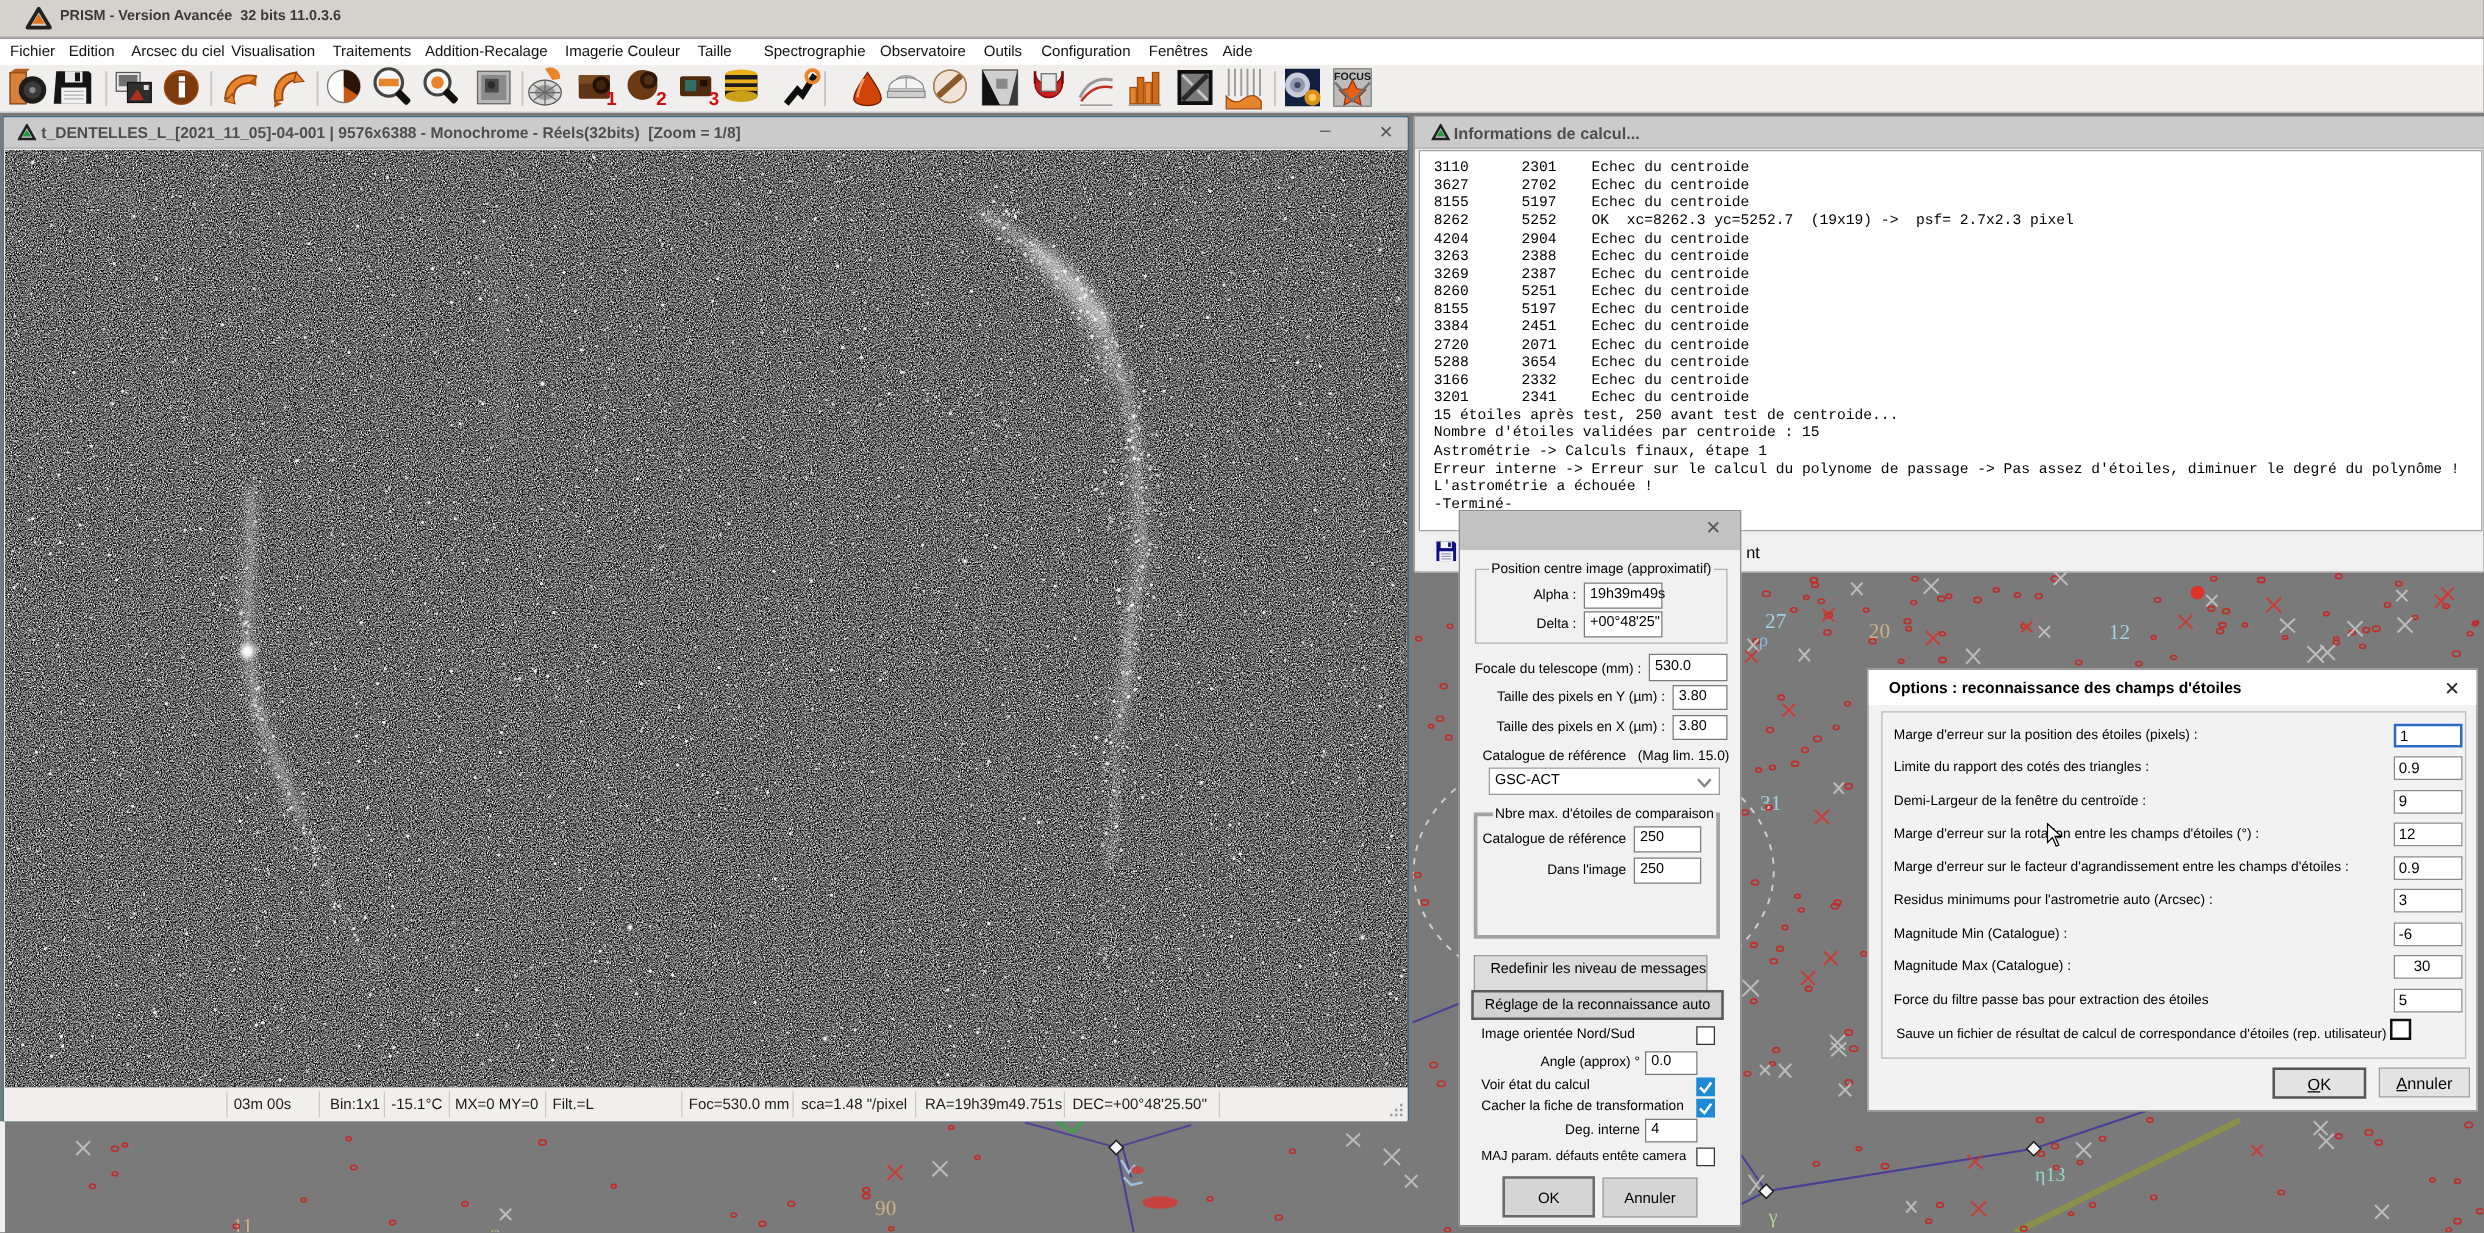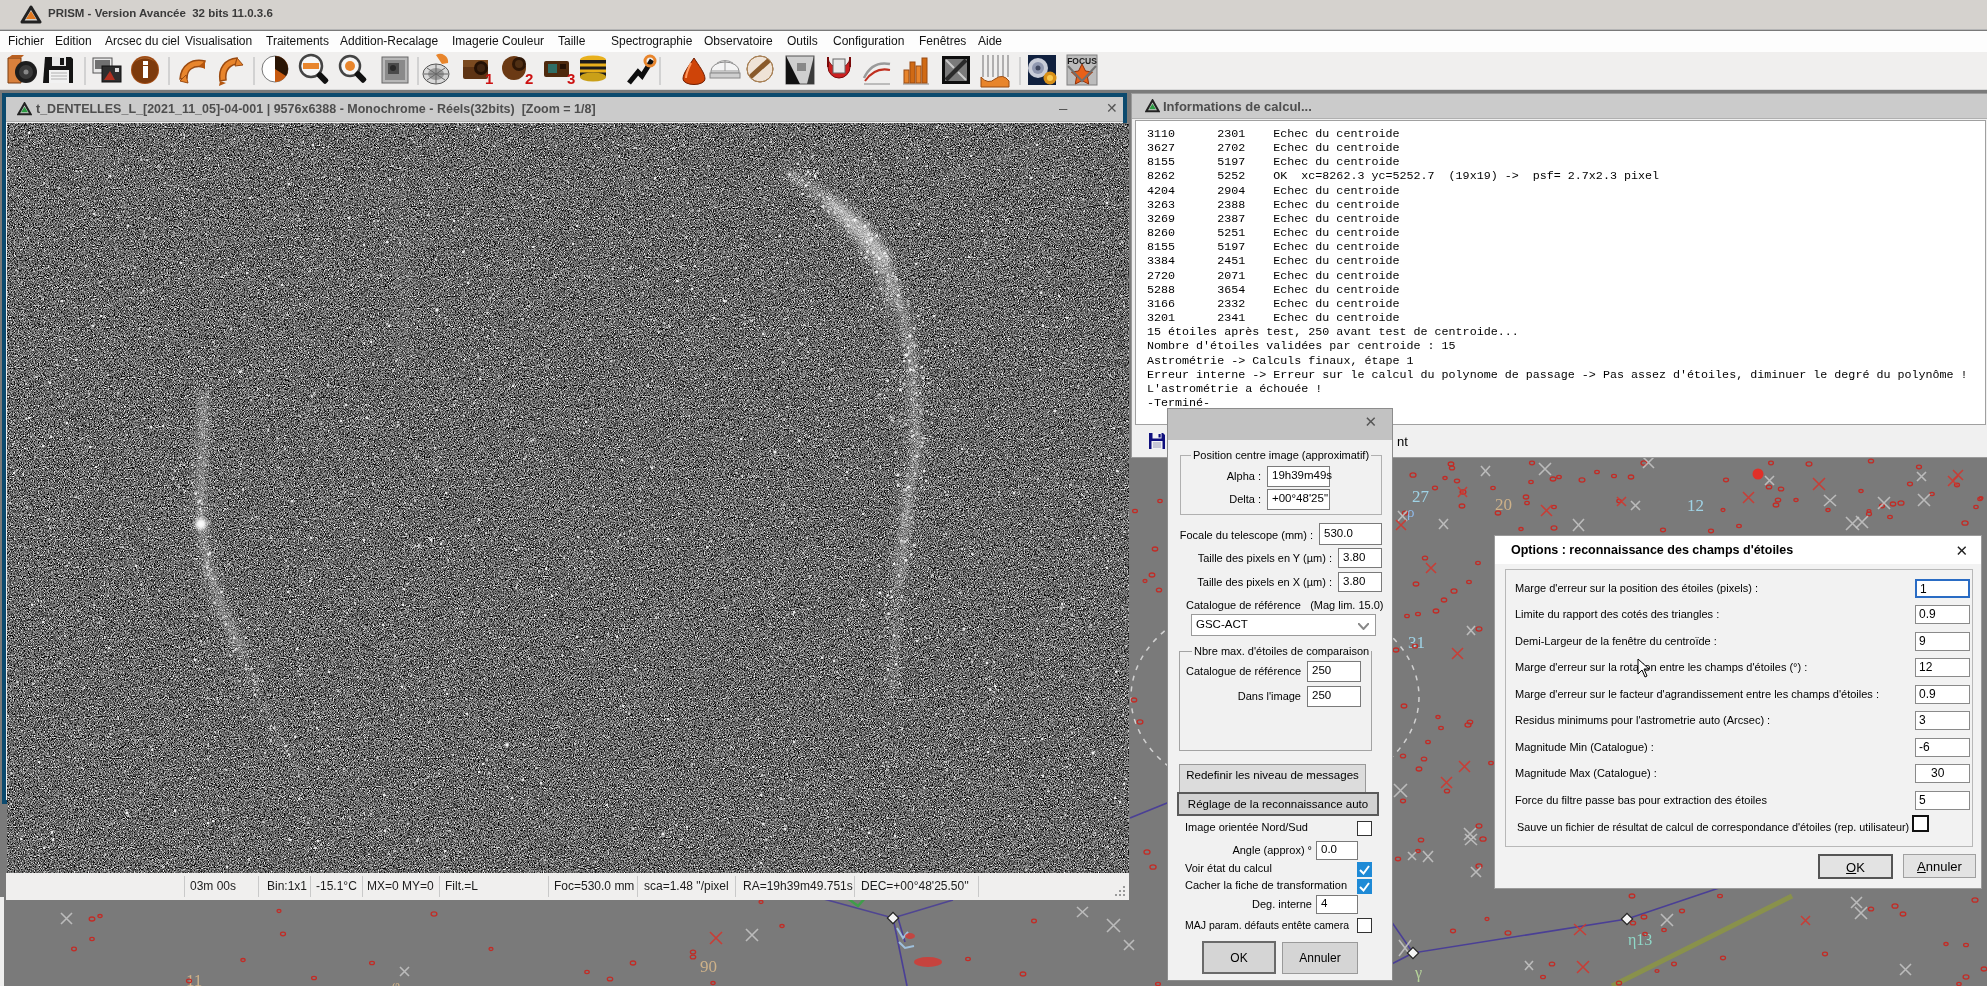--- a/index.html
+++ b/index.html
@@ -420,21 +420,21 @@
       <path d="M1426 473 L1436 483 M1426 483 L1436 473" stroke="#d03830" stroke-width="1.6" opacity="0.9"></path>
       <path d="M1452 558 L1463 569 M1452 569 L1463 558" stroke="#d03830" stroke-width="1.6" opacity="0.9"></path>
       <path d="M1577 871 L1589 883 M1577 883 L1589 871" stroke="#d03830" stroke-width="1.6" opacity="0.9"></path>
       <path d="M1801 826 L1810 835 M1801 835 L1810 826" stroke="#d03830" stroke-width="1.6" opacity="0.9"></path>
       <path d="M1574 834 L1586 845 M1574 845 L1586 834" stroke="#d03830" stroke-width="1.6" opacity="0.9"></path>
 </svg>
   </div>
 
 <div style="position:absolute;left:0;top:897px;width:4px;height:89px;background:#efefee"></div>
 
-<div style="position:absolute;left:2px;top:93px;width:1125px;height:711px;background:#f0f0f0;border:4px solid #0c4a6e">
+<div style="position:absolute;left:2px;top:93px;width:1125px;height:804px;background:#f0f0f0;border:1px solid #0c4a6e">
   <div class="tb" style="left:0;top:0;width:100%;height:25px;border-bottom:1px solid #b0b0b0">
     <svg width="15" height="15" style="position:absolute;left:11px;top:5px" viewBox="0 0 22 22">
         <path d="M11 2 L20 18 L2 18 Z" fill="none" stroke="#222" stroke-width="3"></path>
         <path d="M11 7 L16 15 L6 15Z" fill="#2a9a40"></path>
       </svg>
     <span class="win-title" style="position:absolute;left:30px;top:5px;font-size:12.5px">t_DENTELLES_L_[2021_11_05]-04-001 | 9576x6388 - Monochrome - Réels(32bits)&nbsp;&nbsp;[Zoom = 1/8]</span>
     <span style="position:absolute;left:1053px;top:2px;font-size:15px;color:#555">–</span>
     <span style="position:absolute;left:1100px;top:3px;font-size:14px;color:#555">✕</span>
   </div>
   <div style="position:absolute;left:1px;top:26px;width:1122px;height:750px;background:#3c3c3c;overflow:hidden">
@@ -1032,28 +1032,28 @@
   <span style="position:absolute;right:79px;top:120px;font-size:11px;white-space:nowrap">Focale du telescope (mm) :</span>
   <div class="sunken" style="position:absolute;left:151px;top:114px;width:63px;height:22px;padding:3px 0 0 4px">530.0</div>
   <span style="position:absolute;right:60px;top:143px;font-size:11px;white-space:nowrap">Taille des pixels en Y (µm) :</span>
   <div class="sunken" style="position:absolute;left:170px;top:139px;width:44px;height:20px;padding:2px 0 0 4px">3.80</div>
   <span style="position:absolute;right:60px;top:167px;font-size:11px;white-space:nowrap">Taille des pixels en X (µm) :</span>
   <div class="sunken" style="position:absolute;left:170px;top:163px;width:44px;height:20px;padding:2px 0 0 4px">3.80</div>
   <span style="position:absolute;left:18px;top:190px;font-size:11px;white-space:nowrap">Catalogue de référence&nbsp;&nbsp;&nbsp;(Mag lim. 15.0)</span>
   <div class="sunken" style="position:absolute;left:23px;top:205px;width:185px;height:22px;padding:3px 0 0 4px;border-color:#9a9a9a">GSC-ACT<svg width="11" height="7" style="position:absolute;right:6px;top:8px">
         <path d="M0 0 L5.5 6 L11 0" fill="none" stroke="#888" stroke-width="2"></path>
       </svg></div>
-  <fieldset style="position:absolute;left:11px;top:236px;width:182px;height:106px;border:1px solid #a3a3a3">
+  <fieldset style="position:absolute;left:11px;top:236px;width:182px;height:106px;border:3px solid #a3a3a3">
     <legend style="font-size:11px;margin-left:12px;padding:0 2px;white-space:nowrap">Nbre max. d'étoiles de comparaison</legend>
   </fieldset>
   <span style="position:absolute;right:91px;top:256px;font-size:11px;white-space:nowrap">Catalogue de référence</span>
   <div class="sunken" style="position:absolute;left:139px;top:252px;width:54px;height:21px;padding:2px 0 0 4px">250</div>
   <span style="position:absolute;right:91px;top:281px;font-size:11px;white-space:nowrap">Dans l'image</span>
   <div class="sunken" style="position:absolute;left:139px;top:277px;width:54px;height:21px;padding:2px 0 0 4px">250</div>
-  <div style="position:absolute;left:11px;top:355px;width:187px;height:33px;background:#dcdcdc;border:1px solid #999;text-align:center;padding-top:4px;font-size:11.5px;white-space:nowrap">Redefinir les niveau de messages</div>
+  <div style="position:absolute;left:11px;top:355px;width:187px;height:33px;background:#dcdcdc;border:1px solid #999;text-align:right;padding-top:4px;font-size:11.5px;white-space:nowrap">Redefinir les niveau de messages</div>
   <div style="position:absolute;left:9px;top:383px;width:202px;height:24px;background:#d2d2d2;border:2px solid #5a5a5a;text-align:center;padding-top:4px;font-size:11.5px;white-space:nowrap">Réglage de la reconnaissance auto</div>
   <span style="position:absolute;left:17px;top:412px;font-size:11px;white-space:nowrap">Image orientée Nord/Sud</span>
   <div style="position:absolute;left:189px;top:412px;width:15px;height:15px;background:#fff;border:1px solid #333"></div>
   <span style="position:absolute;right:80px;top:435px;font-size:11px;white-space:nowrap">Angle (approx) °</span>
   <div class="sunken" style="position:absolute;left:148px;top:432px;width:42px;height:19px;padding:1px 0 0 4px">0.0</div>
   <span style="position:absolute;left:17px;top:453px;font-size:11px;white-space:nowrap">Voir état du calcul</span>
   <div style="position:absolute;left:189px;top:453px;width:15px;height:15px;background:#1e8ad6"><svg width="15" height="15">
         <path d="M3 8 L6.5 11.5 L12 4" stroke="#fff" stroke-width="2" fill="none"></path>
       </svg></div>
   <span style="position:absolute;left:17px;top:470px;font-size:11px;white-space:nowrap">Cacher la fiche de transformation</span>

